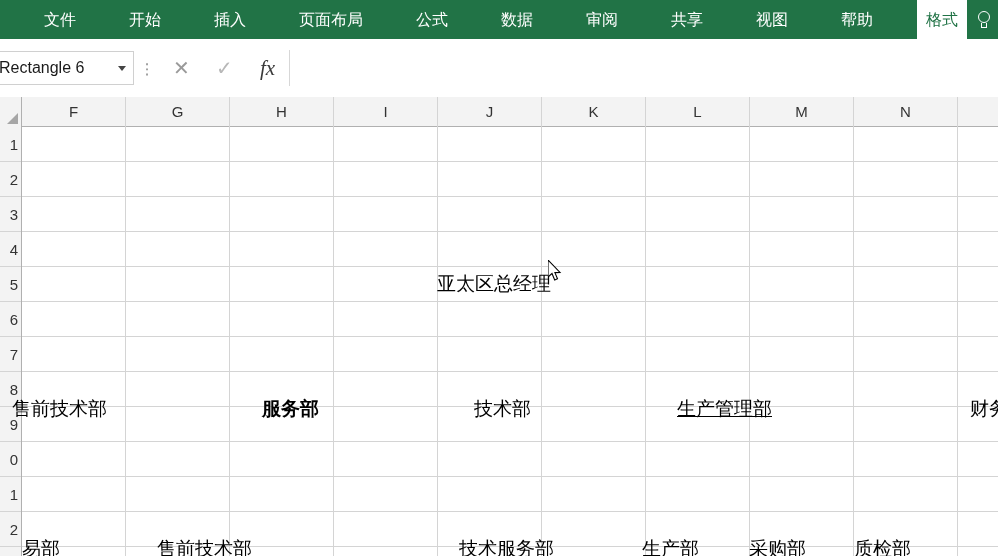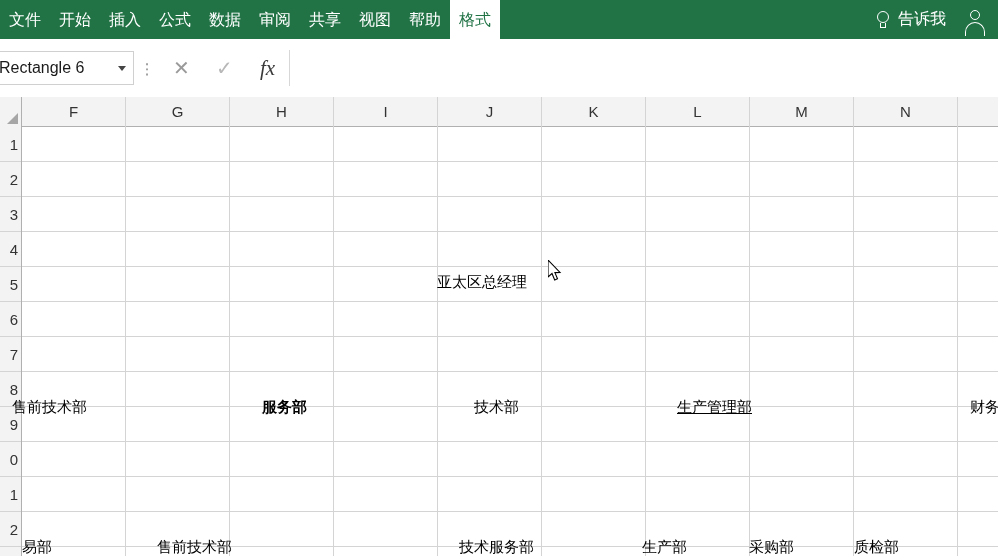--- a/index.html
+++ b/index.html
@@ -28,20 +28,21 @@
     white-space: nowrap;
   }
   .tab {
     display: flex;
     align-items: center;
     padding: 0 9px;
     font-size: 16px;
     color: #ffffff;
     cursor: default;
     line-height: 1;
+    margin-left: 35px;
   }
   .tab.active {
     background: #ffffff;
     color: #217346;
   }
   .ribbon-right {
     margin-left: auto;
     display: flex;
     align-items: center;
     padding-right: 10px;
@@ -263,39 +264,40 @@
     background: #d4d4d4;
   }
   .grid-line-h {
     position: absolute;
     left: 0; right: 0;
     height: 1px;
     background: #d4d4d4;
   }
   .shape-label {
     position: absolute;
-    font-size: 15px;
+    font-size: 19px;
     color: #000000;
     white-space: nowrap;
     line-height: 1;
   }
   .cursor {
     position: absolute;
     width: 16px;
     height: 24px;
     pointer-events: none;
   }
 </style>
 </head>
 <body>
 
 <div class="ribbon-bar">
   <div class="tab">文件</div>
   <div class="tab">开始</div>
   <div class="tab">插入</div>
+  <div class="tab">页面布局</div>
   <div class="tab">公式</div>
   <div class="tab">数据</div>
   <div class="tab">审阅</div>
   <div class="tab">共享</div>
   <div class="tab">视图</div>
   <div class="tab">帮助</div>
   <div class="tab active">格式</div>
   <div class="ribbon-right">
     <div class="tellme">
       <span class="bulb"></span>

